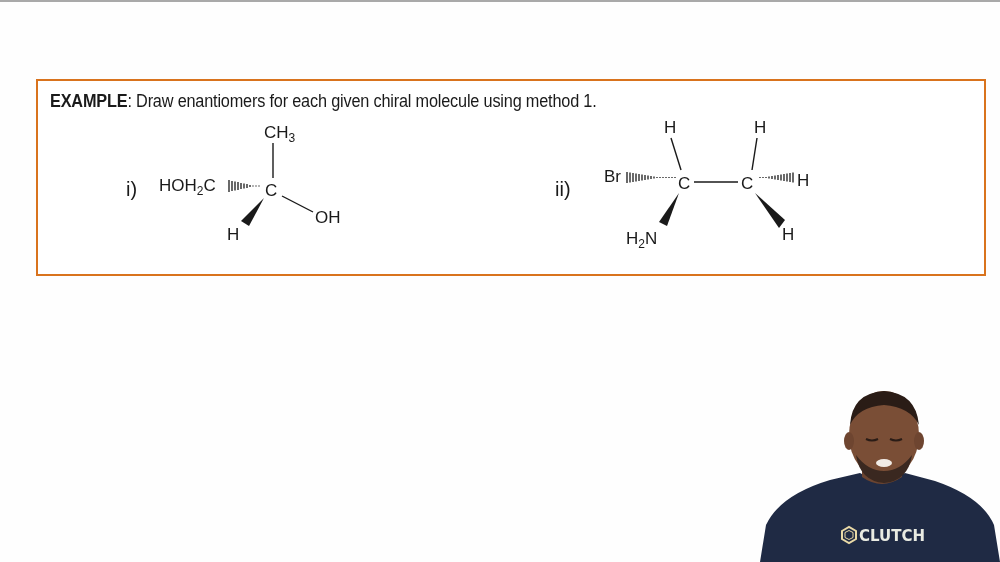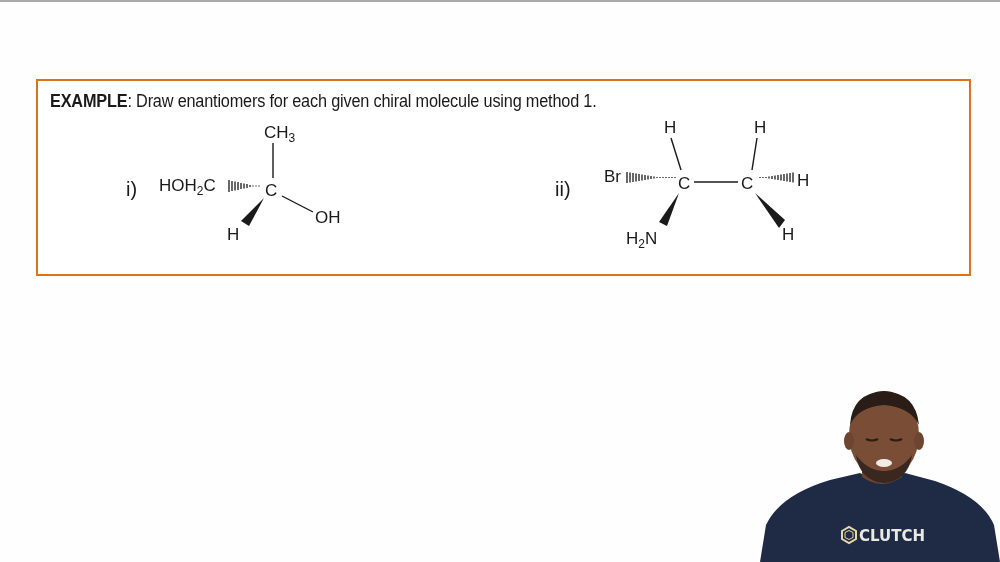--- a/index.html
+++ b/index.html
@@ -10,20 +10,21 @@
       font-family: "Liberation Sans", sans-serif;
     }
     .stage { position: relative; width: 1000px; height: 562px; background: #fefefe; }
     .top-rule { position: absolute; left: 0; top: 0; width: 1000px; height: 2px; background: #a9a9a9; }
     .example-box {
       position: absolute; left: 36px; top: 79px;
       width: 931px; height: 193px;
       border: 2px solid #d9731d;
       box-sizing: content-box;
       background: #ffffff;
+      padding-left: 15px;
     }
     .example-title {
       position: absolute; left: 12px; top: 10px;
       font-size: 17.5px; color: #1a1a1a; letter-spacing: -0.2px;
       transform: scaleX(0.93); transform-origin: left top;
       white-space: nowrap;
     }
     .example-title b { font-weight: bold; }
     .mol-svg { position: absolute; left: 0; top: 0; }
     .mol-text { font-family: "Liberation Sans", sans-serif; fill: #1a1a1a; }

